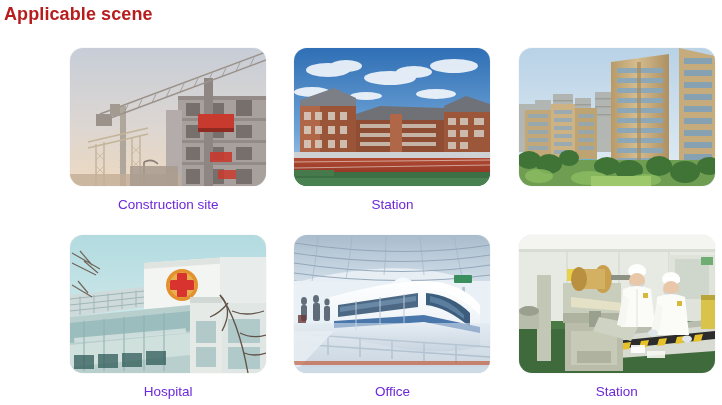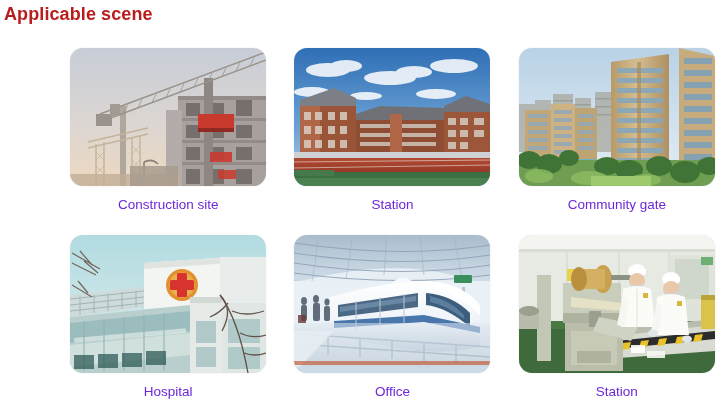--- a/index.html
+++ b/index.html
@@ -337,21 +337,20 @@
             <ellipse cx="190" cy="118" rx="12" ry="9"></ellipse>
           </g>
           <g fill="#8cbd62" opacity="0.8">
             <ellipse cx="20" cy="128" rx="14" ry="7"></ellipse>
             <ellipse cx="70" cy="130" rx="18" ry="7"></ellipse>
             <ellipse cx="126" cy="132" rx="16" ry="6"></ellipse>
           </g>
           <rect x="72" y="128" width="60" height="10" fill="#9ec86c"></rect>
         </svg>
       </div>
-      <div class="caption">Community gate</div>
     </div>
 
   </div>
 
   <div class="row row2">
 
     <div class="cell c1">
       <div class="thumb">
         <svg viewBox="0 0 196 138" preserveAspectRatio="none">
           <defs>

